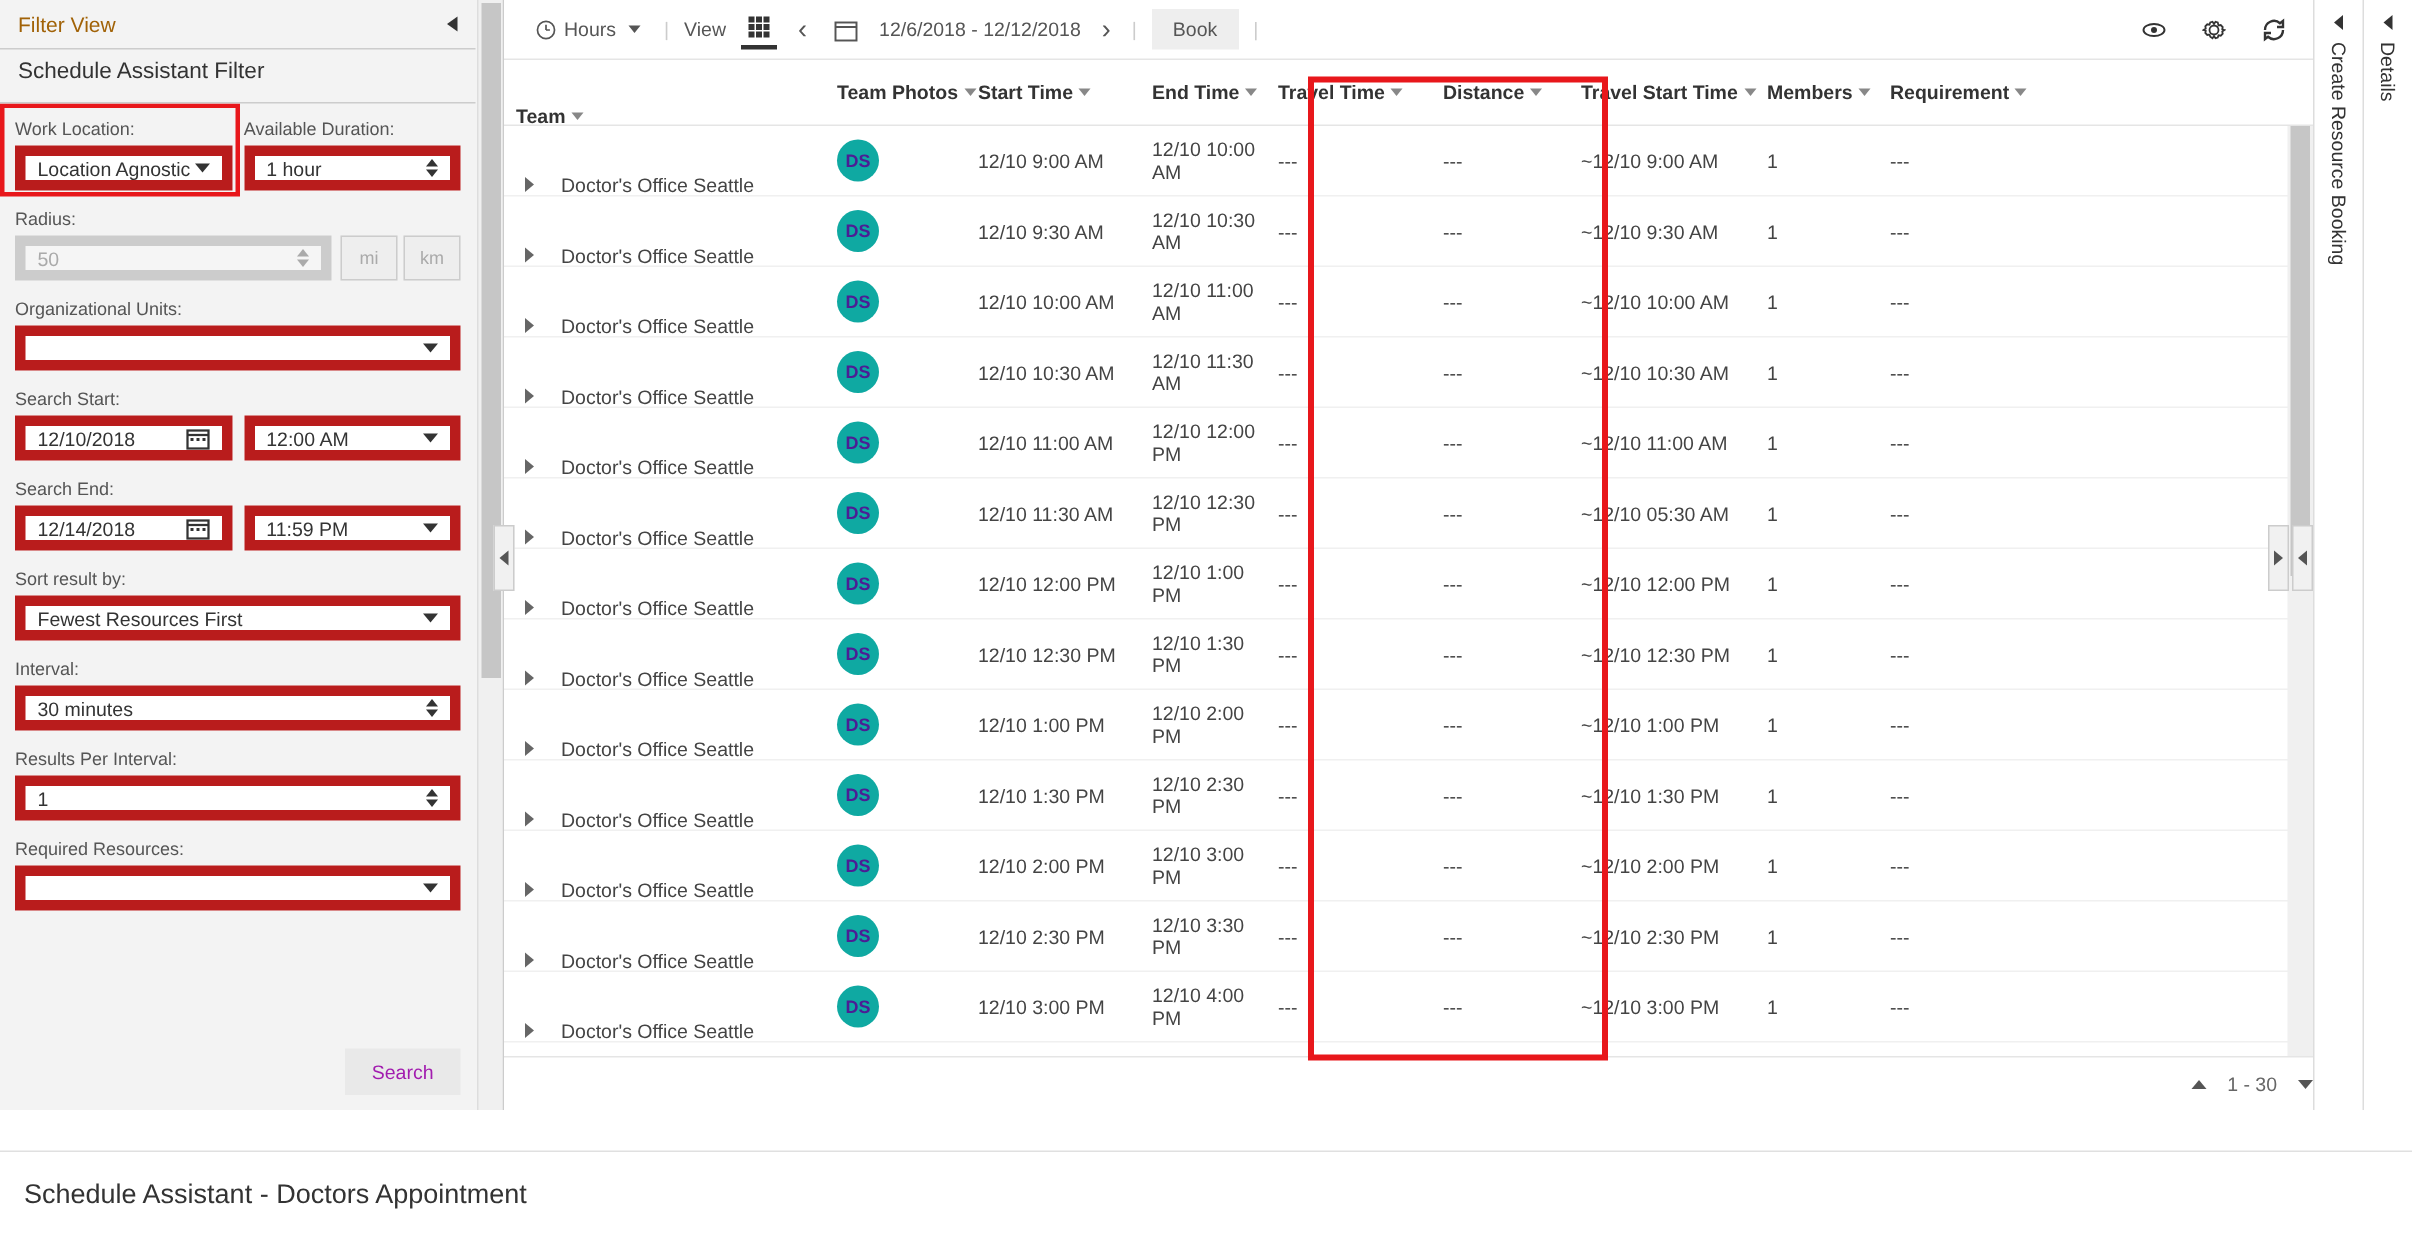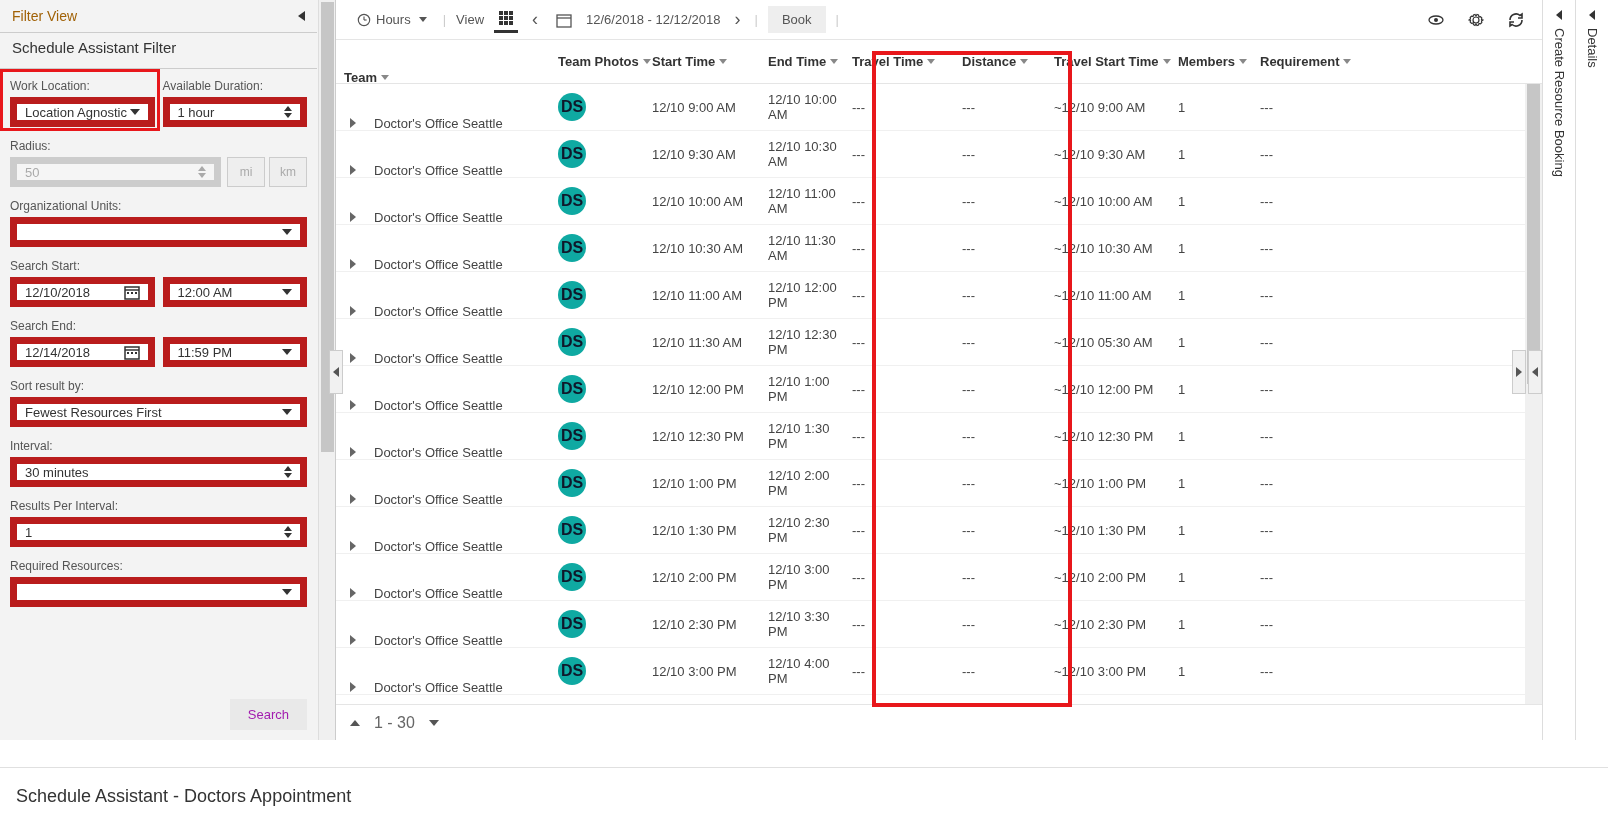--- a/index.html
+++ b/index.html
@@ -67,23 +67,23 @@
 .col-travel { width: 110px; }
 .col-distance { width: 92px; }
 .col-travelstart { width: 124px; }
 .col-members { width: 82px; }
 .col-req { width: 100px; }
 .hdr { display: flex; align-items: center; gap: 4px; cursor: pointer; }
 .hdr .chev { width: 0; height: 0; border-left: 4px solid transparent; border-right: 4px solid transparent; border-top: 5px solid #888; }
 
 .expand-caret { width: 0; height: 0; border-top: 5px solid transparent; border-bottom: 5px solid transparent; border-left: 6px solid #666; margin-left: 6px; margin-right: 10px; }
 
-.avatar { width: 28px; height: 28px; border-radius: 50%; background: #0fa9a2; color: #0f172a; display: flex; align-items: center; justify-content: center; font-size: 16px; font-weight: 600; }
-
-.grid-footer { height: 36px; display: flex; align-items: center; padding-left: 14px; gap: 14px; border-top: 1px solid #e5e5e5; font-size: 16px; color: #666; }
+.avatar { width: 28px; height: 28px; border-radius: 50%; background: #0fa9a2; color: #4c1d95; display: flex; align-items: center; justify-content: center; font-size: 12px; font-weight: 600; }
+
+.grid-footer { height: 36px; display: flex; align-items: center; padding-left: 14px; gap: 14px; border-top: 1px solid #e5e5e5; font-size: 13px; color: #666; justify-content: flex-end; }
 .chev-up { width: 0; height: 0; border-left: 5px solid transparent; border-right: 5px solid transparent; border-bottom: 6px solid #555; }
 .chev-dn { width: 0; height: 0; border-left: 5px solid transparent; border-right: 5px solid transparent; border-top: 6px solid #555; }
 
 .grid-scrollbar { position: absolute; right: 0; top: 44px; width: 17px; bottom: 36px; background: #f0f0f0; }
 .grid-scrollthumb { position: absolute; left: 2px; top: 0; width: 13px; height: 300px; background: #c6c6c6; }
 
 
 .edge-tab { position: absolute; width: 14px; height: 44px; background: #f1f1f1; border: 1px solid #ccc; display: flex; align-items: center; justify-content: center; }
 .edge-tab .tri-l { width: 0; height: 0; border-top: 5px solid transparent; border-bottom: 5px solid transparent; border-right: 6px solid #555; }
 .edge-tab .tri-r { width: 0; height: 0; border-top: 5px solid transparent; border-bottom: 5px solid transparent; border-left: 6px solid #555; }

